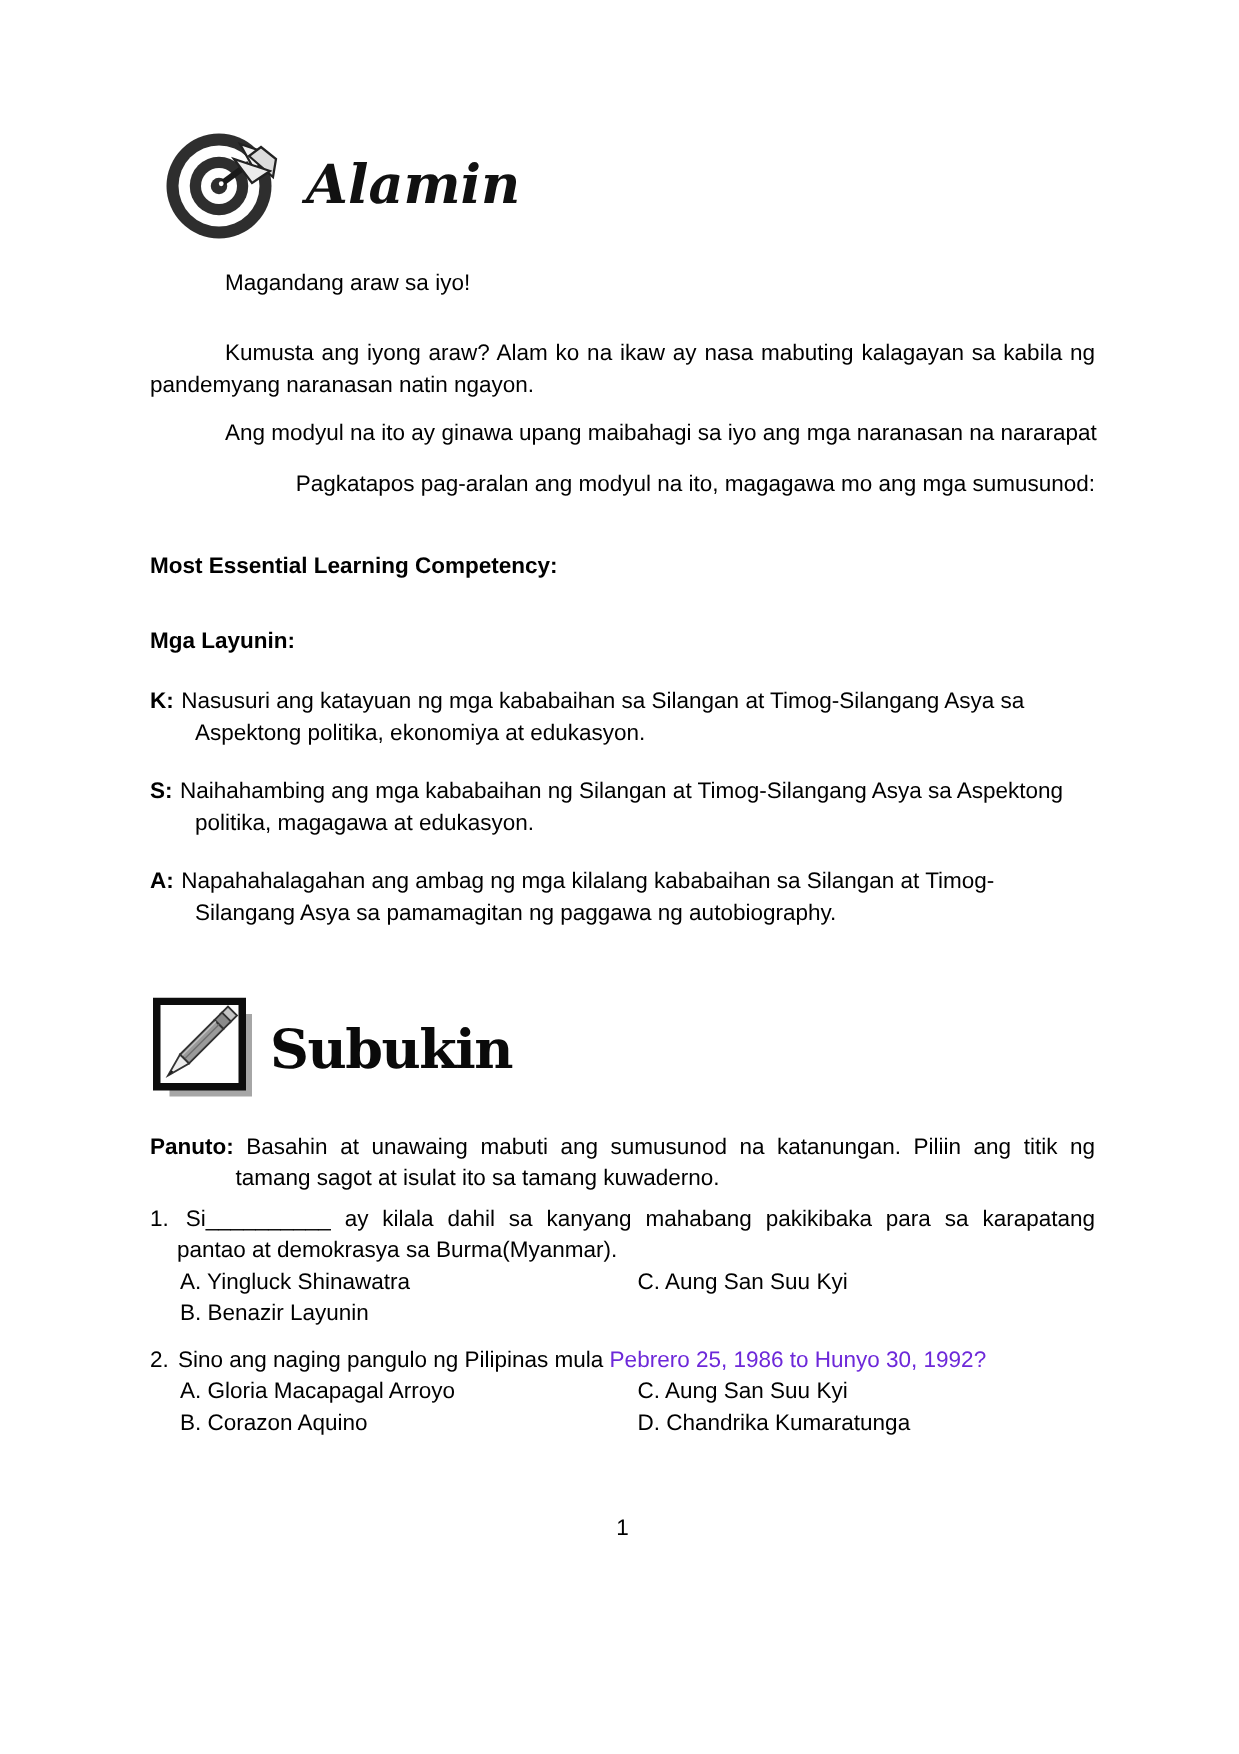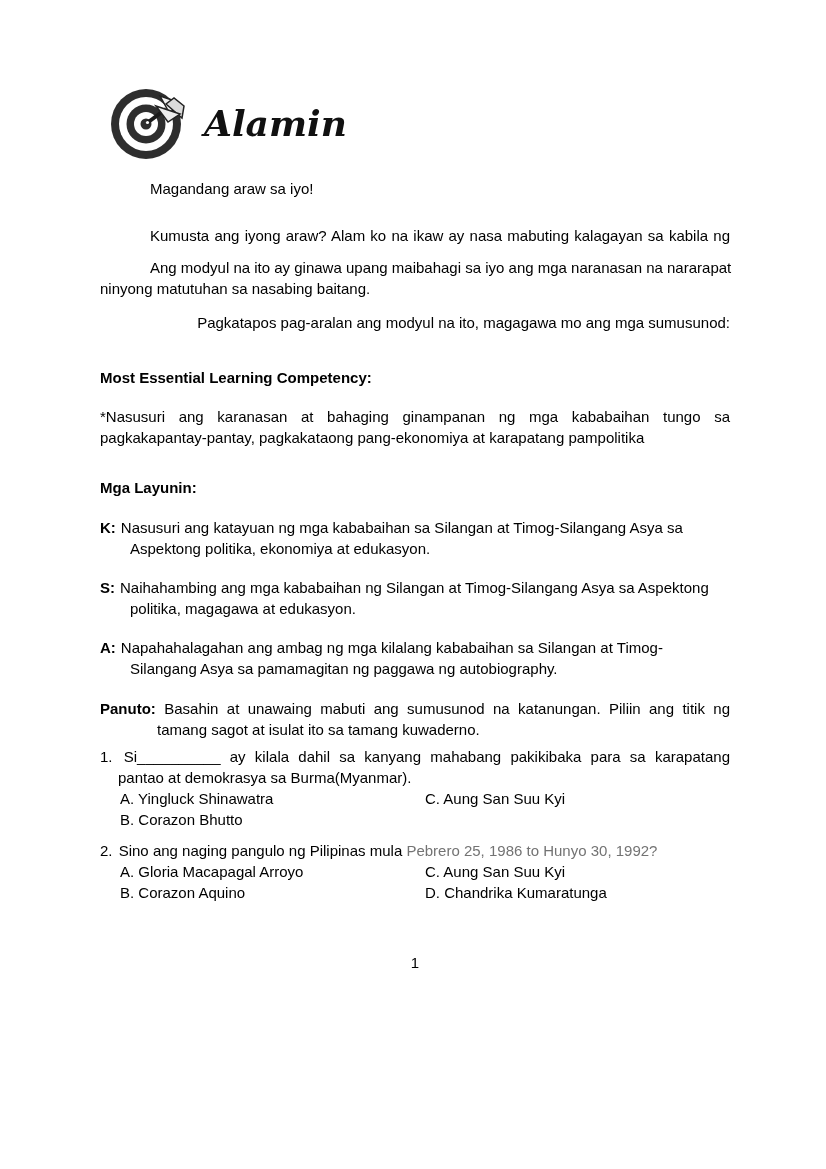--- a/index.html
+++ b/index.html
@@ -17,21 +17,21 @@
   }
   .content { width: 630px; margin-left: 100px; }
 
   .line { display: block; white-space: nowrap; }
   .stretch { text-align: justify; text-align-last: justify; }
   .ind { text-indent: 50px; }
   .pad18 { padding-left: 18px; }
   .pad30 { padding-left: 30px; }
   .pad57 { padding-left: 57px; }
   b, .bold { font-weight: bold; }
-  .muted { color: #737373; }
+  .muted { color: #6d28d9; }
 
   .module-header { display: flex; align-items: center; }
   .alamin-header { margin: 84px 0 0 8px; gap: 12px; }
   .title-alamin {
     font-family: "DejaVu Serif", "Liberation Serif", serif;
     font-style: italic; font-weight: bold;
     font-size: 36px; line-height: 1; color: #111;
   }
   .subukin-header { margin: 46px 0 0 2px; gap: 8px; }
   .title-subukin {
@@ -82,65 +82,75 @@
         <polygon points="48,22 60,38 72,30" fill="#ececec" stroke="#222222" stroke-width="1.5"></polygon>
         <circle cx="39.5" cy="38.5" r="1.6" fill="#ffffff"></circle>
       </svg>
       <div class="title-alamin">Alamin</div>
     </div>
 
     <p class="line greeting">Magandang araw sa iyo!</p>
 
     <div class="para p-kumusta">
       <span class="line stretch ind">Kumusta ang iyong araw? Alam ko na ikaw ay nasa mabuting kalagayan sa kabila ng</span>
+      <span class="line">pandemyang naranasan natin ngayon.</span>
     </div>
 
     <div class="para p-modyul">
       <span class="line stretch ind">Ang modyul na ito ay ginawa upang maibahagi sa iyo ang mga naranasan na nararapat</span>
-      <span class="line">ninyong matutuhan sa nasabing baitang.</span>
     </div>
 
     <p class="line p-pagkatapos">Pagkatapos pag-aralan ang modyul na ito, magagawa mo ang mga sumusunod:</p>
 
     <p class="line melc-h">Most Essential Learning Competency:</p>
-    <div class="para melc-t">
-      <span class="line stretch">*Nasusuri ang karanasan at bahaging ginampanan ng mga kababaihan tungo sa</span>
-      <span class="line">pagkakapantay-pantay, pagkakataong pang-ekonomiya at karapatang pampolitika</span>
-    </div>
 
     <p class="line layunin-h">Mga Layunin:</p>
 
     <div class="obj obj1">
       <span class="line"><b class="okey">K:</b><span>Nasusuri ang katayuan ng mga kababaihan sa Silangan at Timog-Silangang Asya sa</span></span>
       <span class="line pad30">Aspektong politika, ekonomiya at edukasyon.</span>
     </div>
 
     <div class="obj obj2">
       <span class="line"><b class="okey">S:</b><span>Naihahambing ang mga kababaihan ng Silangan at Timog-Silangang Asya sa Aspektong</span></span>
       <span class="line pad30">politika, magagawa at edukasyon.</span>
     </div>
 
     <div class="obj obj3">
       <span class="line"><b class="okey">A:</b><span>Napahahalagahan ang ambag ng mga kilalang kababaihan sa Silangan at Timog-</span></span>
       <span class="line pad30">Silangang Asya sa pamamagitan ng paggawa ng autobiography.</span>
     </div>
 
+    <div class="module-header subukin-header">
+      <svg width="70" height="70" viewBox="0 0 70 70" aria-hidden="true">
+        <rect x="11" y="11" width="55" height="55" fill="#a6a6a6"></rect>
+        <rect x="2.5" y="2.5" width="57" height="57" fill="#ffffff" stroke="#0d0d0d" stroke-width="5"></rect>
+        <polygon points="45,11 51,17 56,12 50,6" fill="#c4c4c4" stroke="#333333" stroke-width="1.2"></polygon>
+        <polygon points="41,15 47,21 52,16 46,10" fill="#8a8a8a" stroke="#333333" stroke-width="1.2"></polygon>
+        <polygon points="18,38 41,15 47,21 24,44" fill="#9a9a9a" stroke="#333333" stroke-width="1.2"></polygon>
+        <line x1="21" y1="41" x2="44" y2="18" stroke="#6f6f6f" stroke-width="1"></line>
+        <line x1="19" y1="39" x2="42" y2="16" stroke="#c0c0c0" stroke-width="1"></line>
+        <polygon points="18,38 24,44 10,52" fill="#ececec" stroke="#333333" stroke-width="1.2"></polygon>
+        <polygon points="12.5,48.5 10,52 13.5,49.5" fill="#1a1a1a"></polygon>
+      </svg>
+      <div class="title-subukin">Subukin</div>
+    </div>
 
     <div class="panuto">
       <span class="line stretch"><b>Panuto:</b> <span>Basahin at unawaing mabuti ang sumusunod na katanungan. Piliin ang titik ng</span></span>
       <span class="line pad57">tamang sagot at isulat ito sa tamang kuwaderno.</span>
     </div>
 
     <div class="question q1">
       <span class="line stretch"><span class="qnum">1.</span> <span>Si__________ ay kilala dahil sa kanyang mahabang pakikibaka para sa karapatang</span></span>
       <span class="line pad18">pantao at demokrasya sa Burma(Myanmar).</span>
       <div class="options">
         <span class="line">A. Yingluck Shinawatra</span>
         <span class="line">C. Aung San Suu Kyi</span>
-        <span class="line">B. Corazon Bhutto</span>
+        <span class="line">B. Benazir Layunin</span>
       </div>
     </div>
 
     <div class="question q2">
       <span class="line"><span class="qnum">2.</span> <span>Sino ang naging pangulo ng Pilipinas mula </span><span class="muted">Pebrero 25, 1986 to Hunyo 30, 1992?</span></span>
       <div class="options">
         <span class="line">A. Gloria Macapagal Arroyo</span>
         <span class="line">C. Aung San Suu Kyi</span>
         <span class="line">B. Corazon Aquino</span>
         <span class="line">D. Chandrika Kumaratunga</span>

